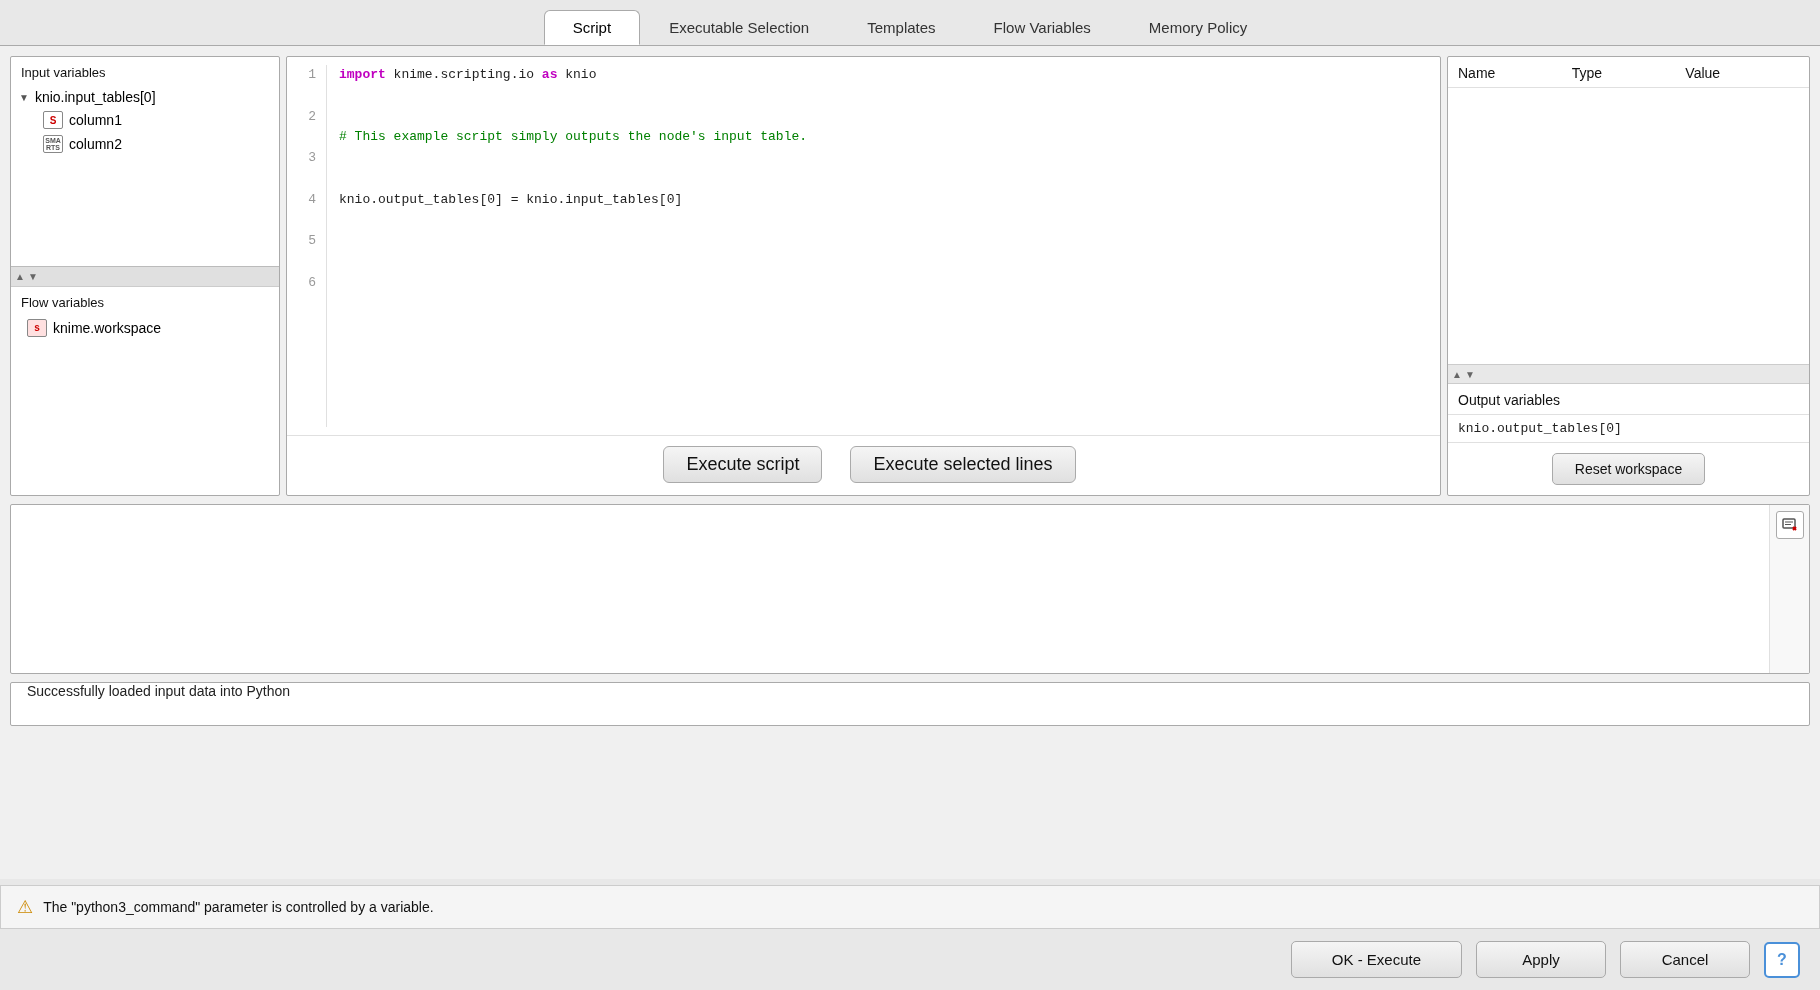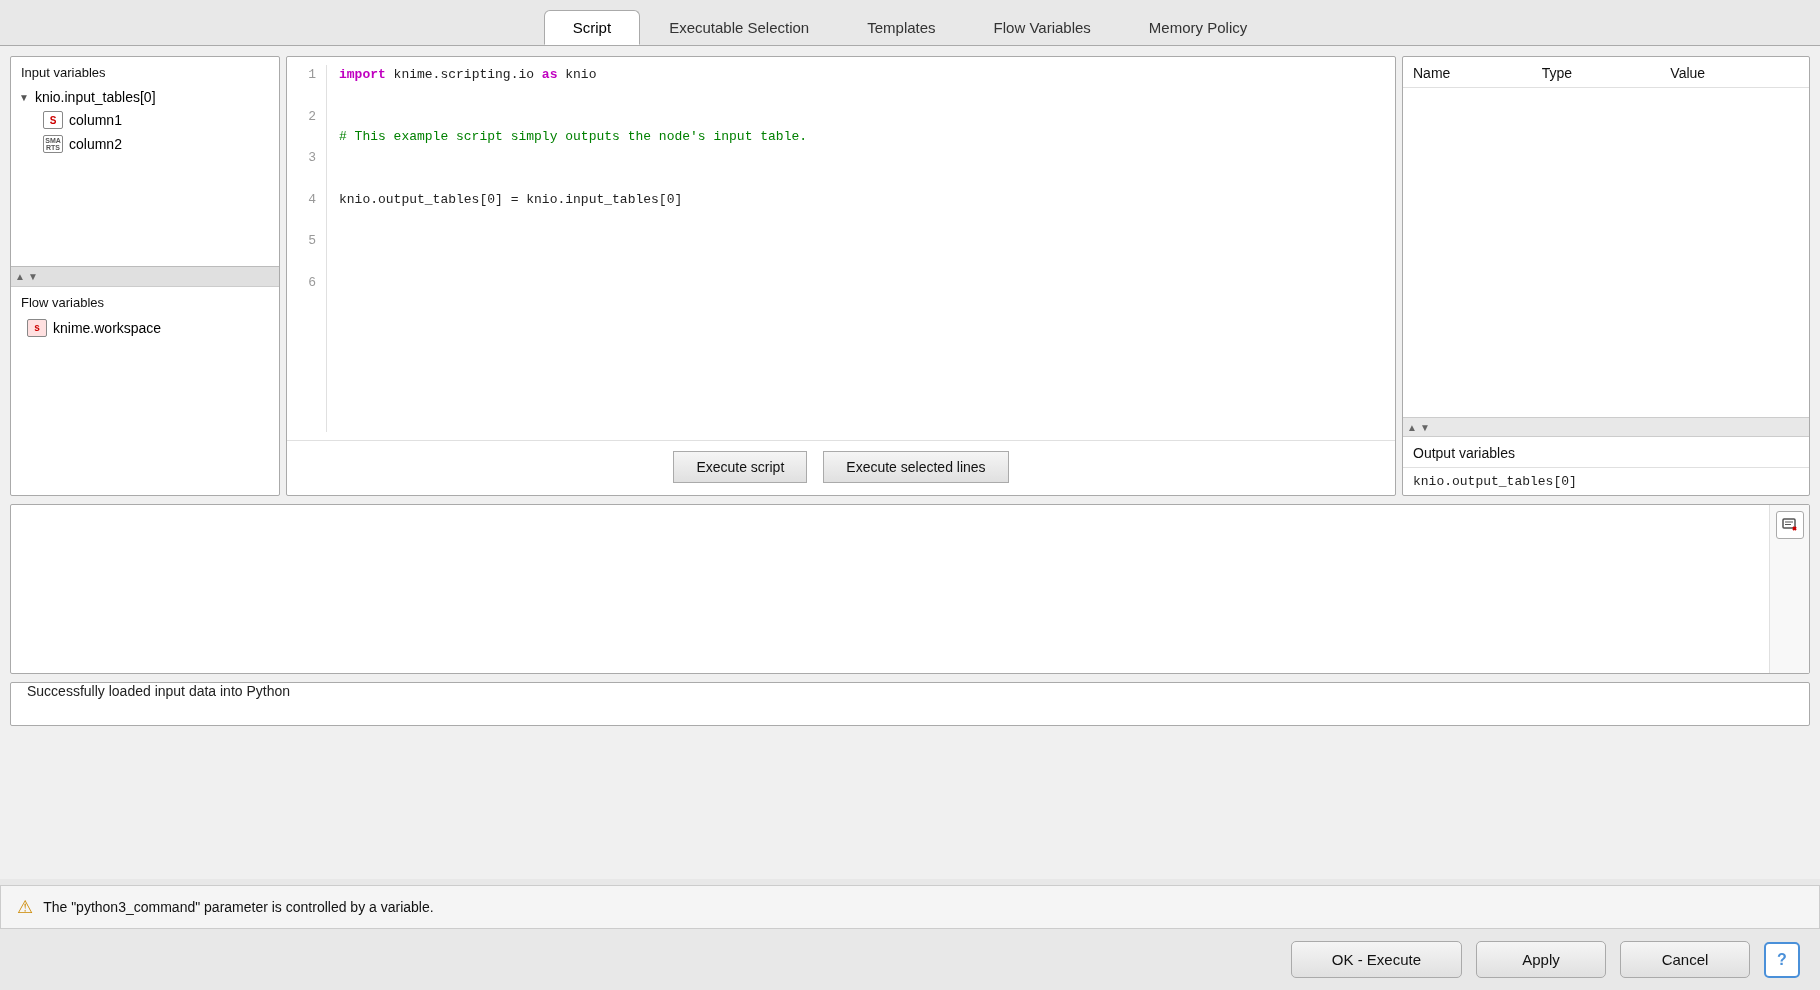--- a/index.html
+++ b/index.html
@@ -220,31 +220,32 @@
     .code-buttons {
       display: flex;
       justify-content: center;
       gap: 16px;
       padding: 10px 0 12px 0;
       border-top: 1px solid #e0e0e0;
     }
 
     .code-btn {
       padding: 7px 22px;
-      font-size: 14px;
+      font-size: 18px;
       border: 1px solid #aaa;
-      border-radius: 0;
+      border-radius: 6px;
       background: linear-gradient(to bottom, #f5f5f5, #e0e0e0);
       cursor: pointer;
       color: #111;
+      margin-left: 12px;
     }
 
     
     .right-panel {
-      width: 408px;
+      width: 363px;
       display: flex;
       flex-direction: column;
       border: 1.5px solid #aaa;
       background: white;
       border-radius: 2px;
       overflow: hidden;
     }
 
     .right-header {
       display: flex;
@@ -515,20 +516,23 @@
         <span class="resize-arrow">▼</span>
       </div>
 
       <div class="output-vars-section">
         <span>Output variables</span>
       </div>
       <div class="output-vars-content">
         <span>knio.output_tables[0]</span>
       </div>
 
+      <div class="reset-btn-area">
+        <button class="reset-btn">Reset workspace</button>
+      </div>
     </div>
 
   </div>
 
   <div class="console-area">
     <div class="console-main"></div>
     <div class="console-sidebar">
       <button class="console-icon-btn" title="Clear console">
         <svg width="16" height="16" viewBox="0 0 16 16">
           <rect x="1" y="2" width="12" height="9" rx="1" fill="none" stroke="#555" stroke-width="1.5"></rect>

